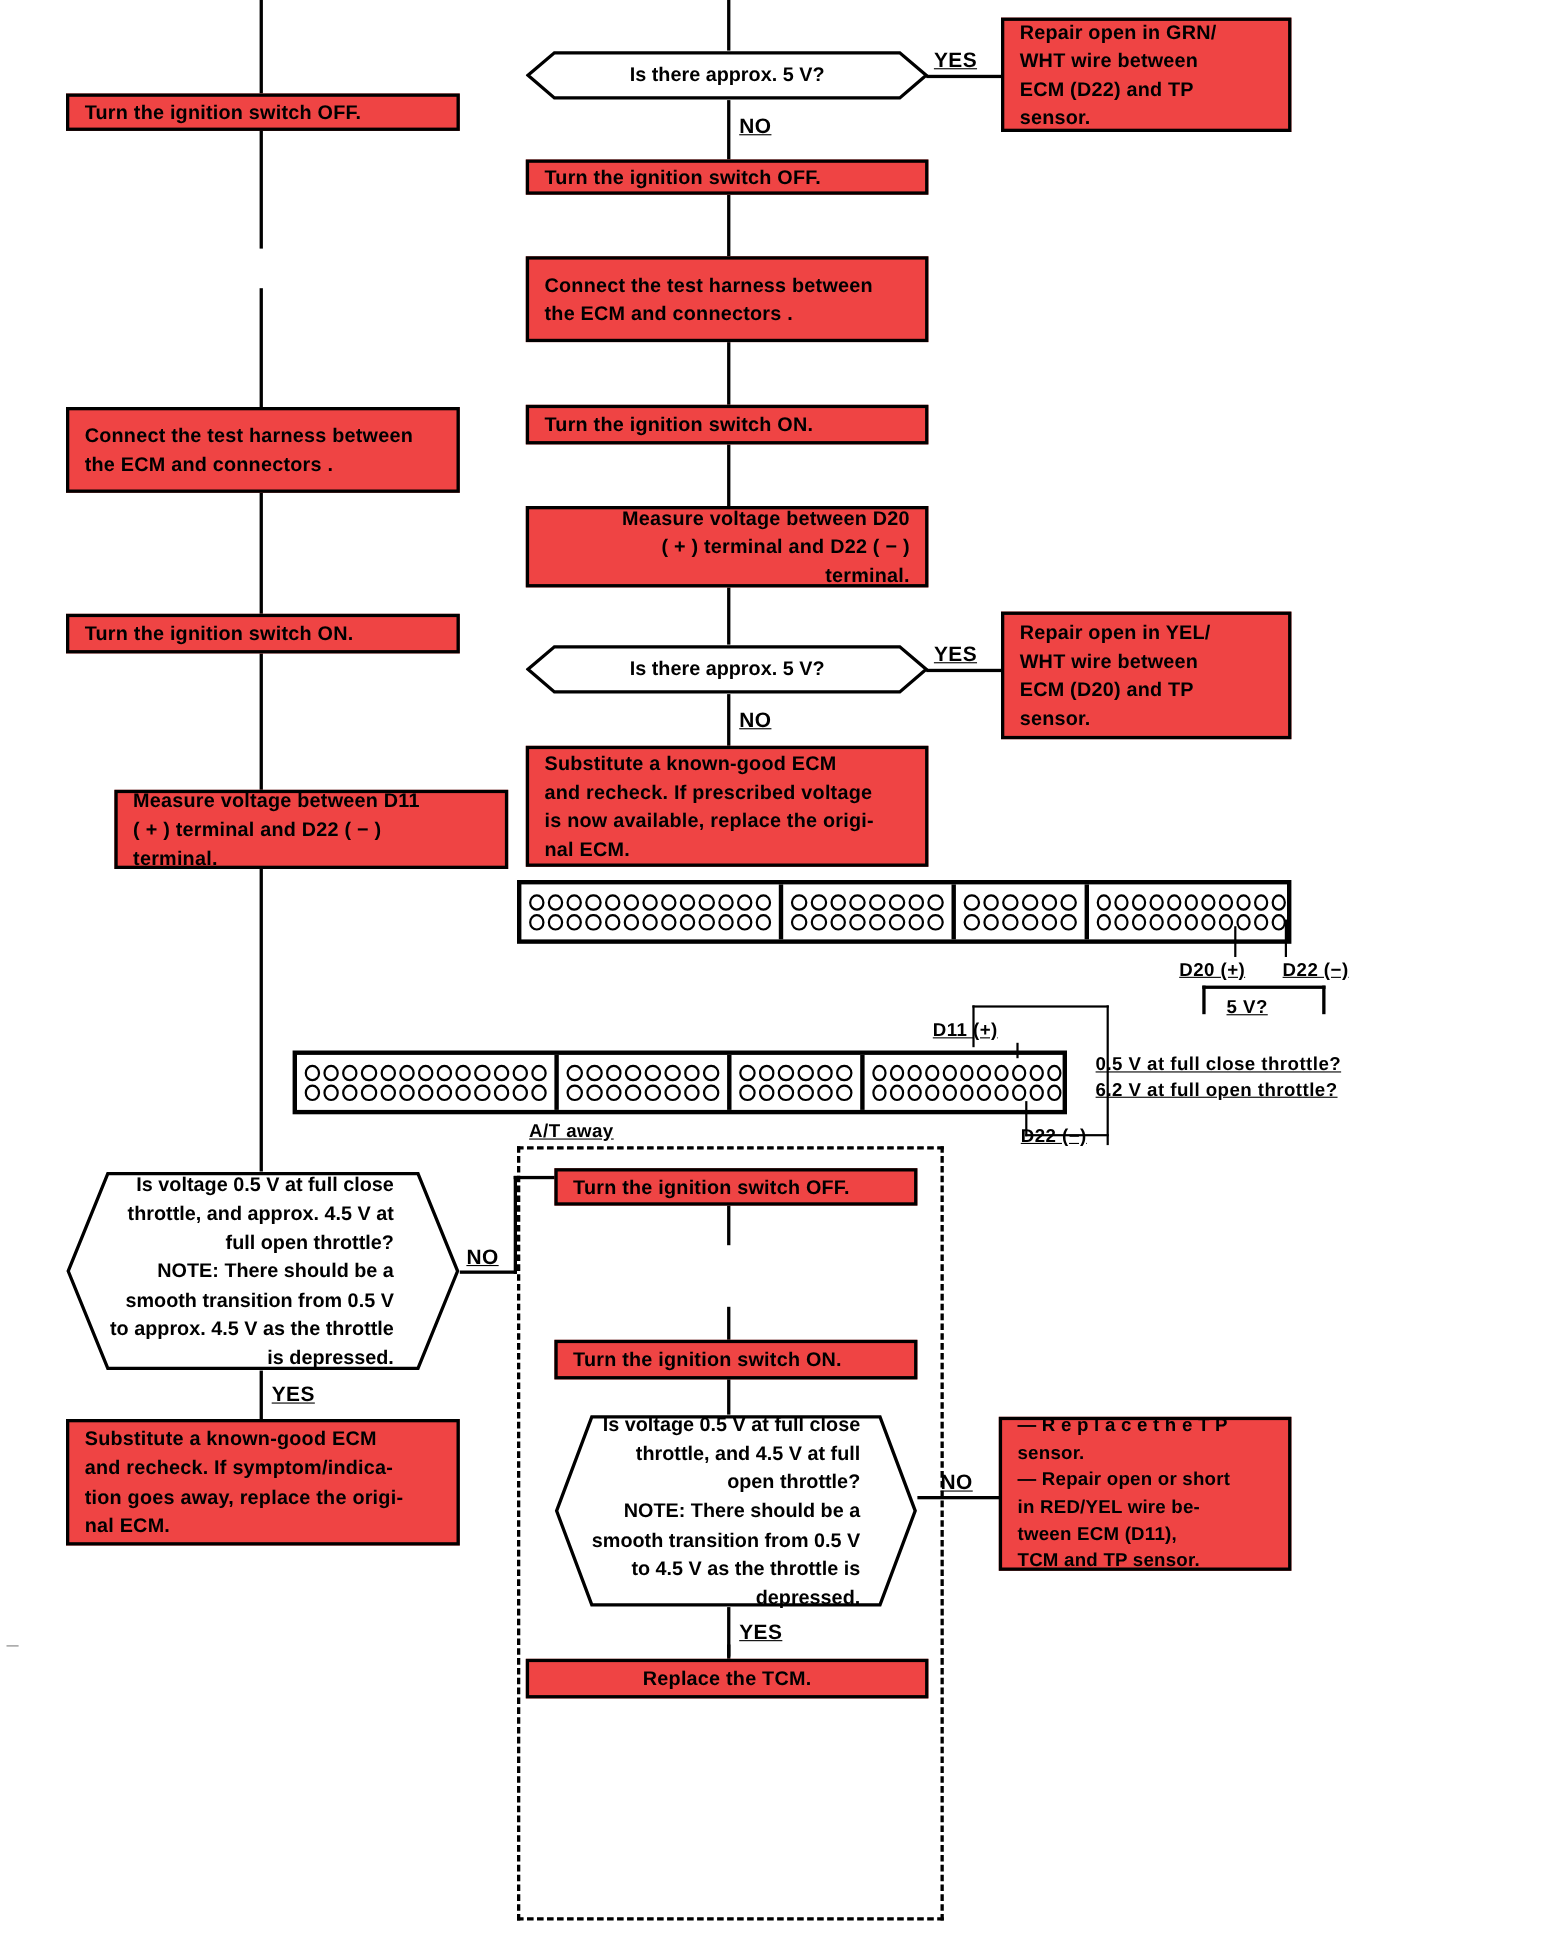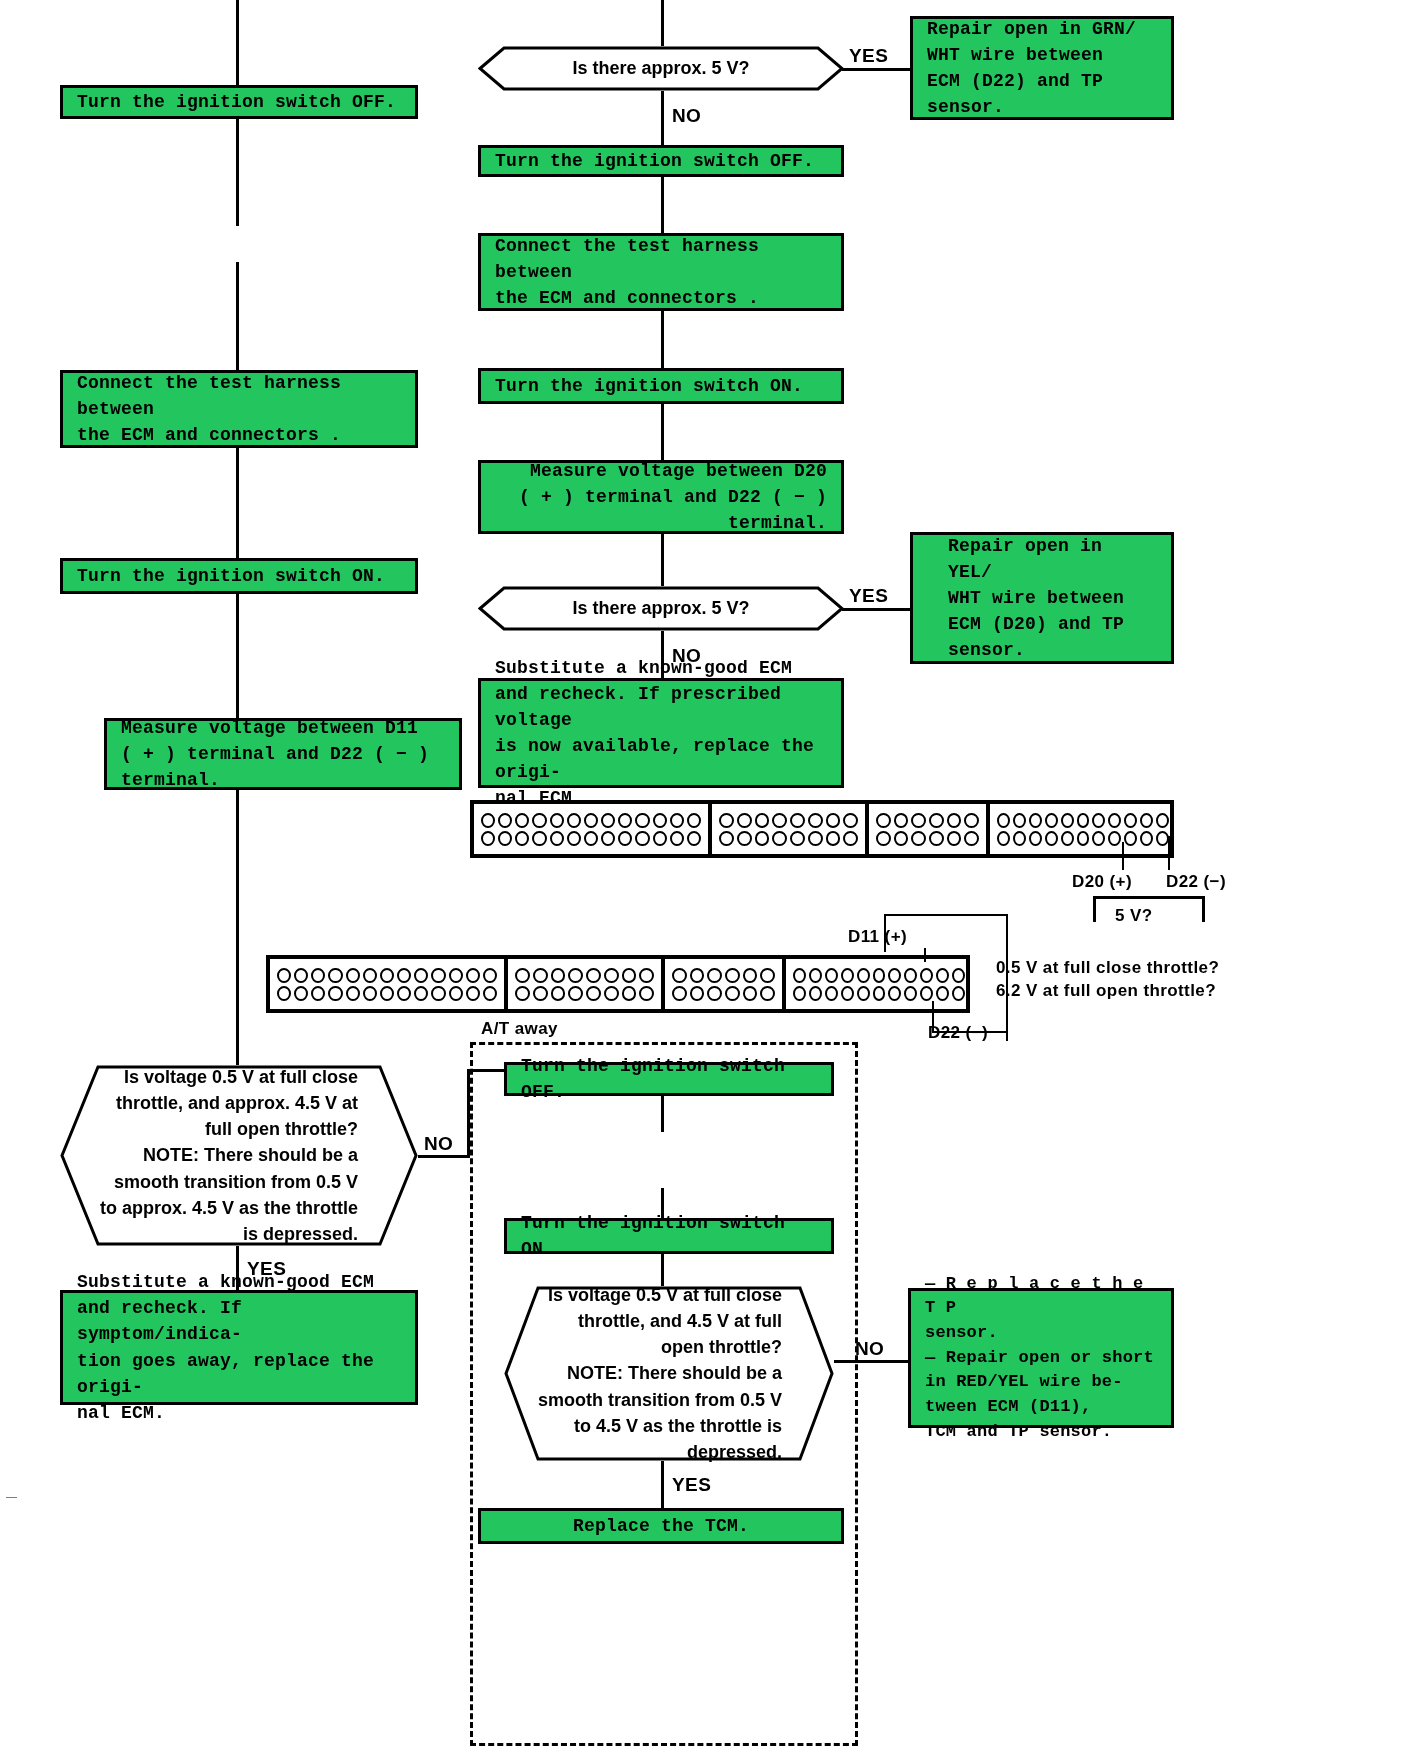--- a/index.html
+++ b/index.html
@@ -2,40 +2,40 @@
 <html><head>
 <meta charset="utf-8">
 <style>
   html,body{margin:0;padding:0;background:#fff;}
   body{width:1408px;height:1760px;position:relative;
        font-family:"Liberation Sans",sans-serif;color:#000;
        -webkit-font-smoothing:none;}
   .canvas{position:absolute;left:0;top:0;width:1408px;height:1760px;}
 
   
-  .box{position:absolute;border:3px solid #000;background:#22c55e;box-sizing:border-box;
-       display:flex;align-items:center;font-family:Liberation Mono, monospace;}
+  .box{position:absolute;border:3px solid #000;background:#ef4444;box-sizing:border-box;
+       display:flex;align-items:center;}
   .box .txt{padding:0 14px;font-size:18px;line-height:1.45;font-weight:700;
             letter-spacing:.2px;white-space:pre-line;width:100%;}
 
   .hex{position:absolute;box-sizing:border-box;}
   .hex svg{position:absolute;left:0;top:0;width:100%;height:100%;}
   .hex .txt{position:absolute;left:0;top:0;width:100%;height:100%;
             display:flex;align-items:center;justify-content:center;
             font-size:18px;font-weight:700;line-height:1.45;white-space:pre-line;
             padding:0 46px;box-sizing:border-box;text-align:center;}
   .hex.lefttext .txt{justify-content:flex-start;text-align:right;padding:0 40px;}
 
   .ln{position:absolute;background:#000;}
   .vl{width:3px;}
   .hl{height:3px;}
   .vl.thin{width:2px;}
   .hl.thin{height:2px;}
 
-  .lbl{position:absolute;font-size:19px;font-weight:700;letter-spacing:.4px;white-space:pre;}
+  .lbl{position:absolute;font-size:19px;font-weight:700;letter-spacing:.4px;white-space:pre;text-decoration:underline;}
   .lbl.sm{font-size:17px;}
 
   .dashbox{position:absolute;border:3px dashed #000;box-sizing:border-box;background:transparent;}
 
   
   .conn{position:absolute;border:4px solid #000;background:#fff;box-sizing:border-box;
         display:flex;align-items:stretch;}
   .conn .seg{border-right:4px solid #000;display:flex;flex-direction:column;
              justify-content:center;padding:4px 7px;gap:3px;box-sizing:border-box;}
   .conn .seg:last-child{border-right:none;}
@@ -165,21 +165,21 @@
 nal ECM.</span>
   </div>
 
   <div class="box" style="left:910px;top:16px;width:264px;height:104px;">
     <span class="txt">Repair  open  in  GRN/
 WHT   wire   between
 ECM   (D22)   and   TP
 sensor.</span>
   </div>
 
-  <div class="box" style="left:910px;top:532px;width:264px;height:132px;padding-left:21px;">
+  <div class="box" style="left:910px;top:556px;width:264px;height:116px;">
     <span class="txt">Repair  open  in  YEL/
 WHT   wire   between
 ECM   (D20)   and   TP
 sensor.</span>
   </div>
 
   <div class="box" style="left:908px;top:1288px;width:266px;height:140px;">
     <span class="txt" style="font-size:17px;">—  R e p l a c e   t h e   T P
      sensor.
 —  Repair open or short

